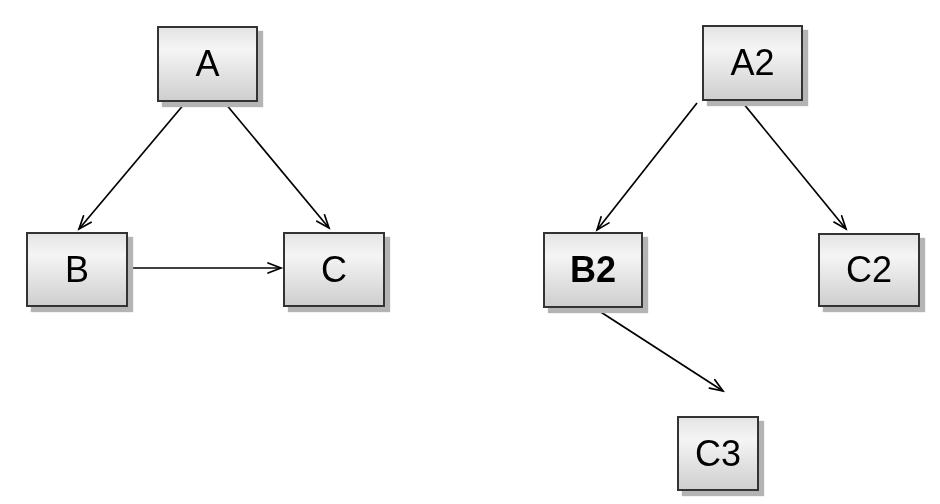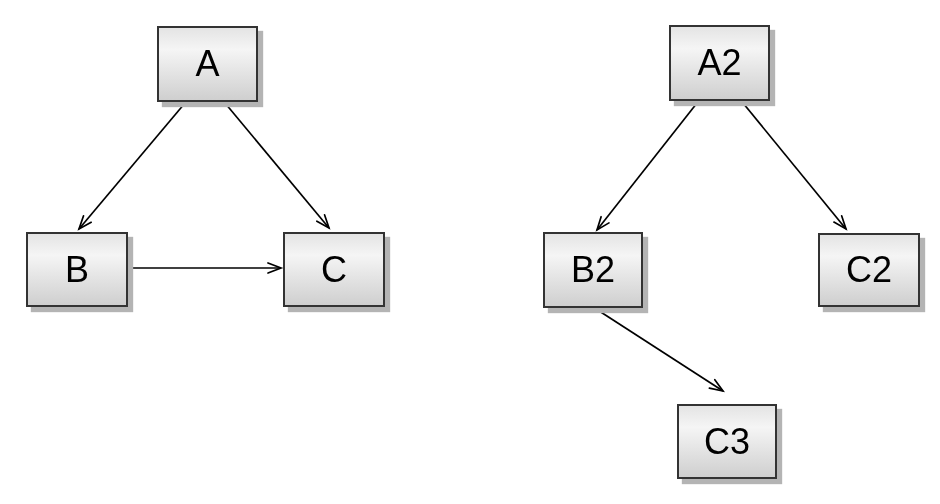--- a/index.html
+++ b/index.html
@@ -73,25 +73,25 @@
     </svg>
 <div class="node" style="left: 157px; top: 26px; width: 101px; height: 76px;">
       <span class="node-label">A</span>
     </div>
     <div class="node" style="left: 26px; top: 232px; width: 102px; height: 75px;">
       <span class="node-label">B</span>
     </div>
     <div class="node" style="left: 283px; top: 232px; width: 102px; height: 75px;">
       <span class="node-label">C</span>
     </div>
-    <div class="node" style="left: 669px; top: 25px; width: 101px; height: 76px; text-align: center;">
+    <div class="node" style="left: 702px; top: 25px; width: 101px; height: 76px; text-align: center;">
       <span class="node-label">A2</span>
     </div>
-    <div class="node" style="left: 543px; top: 232px; width: 100px; height: 76px;">
+    <div class="node" style="left: 543px; top: 232px; width: 100px; height: 76px; font-weight: bold;">
       <span class="node-label">B2</span>
     </div>
     <div class="node" style="left: 798px; top: 233px; width: 102px; height: 74px; margin-left: 20px;">
       <span class="node-label">C2</span>
     </div>
-    <div class="node" style="left: 677px; top: 404px; width: 100px; height: 75px;">
+    <div class="node" style="left: 677px; top: 416px; width: 82px; height: 75px;">
       <span class="node-label">C3</span>
     </div>
   </div>
 
 </body></html>

